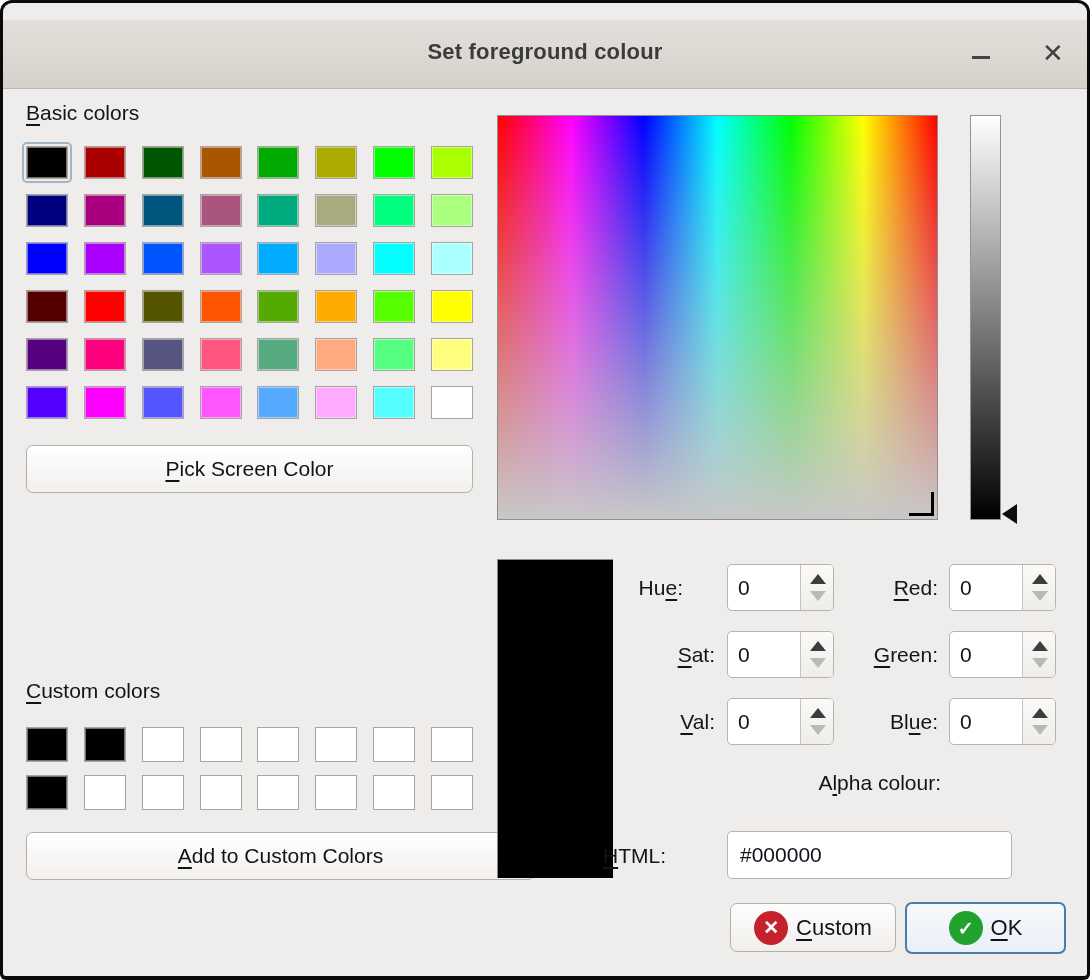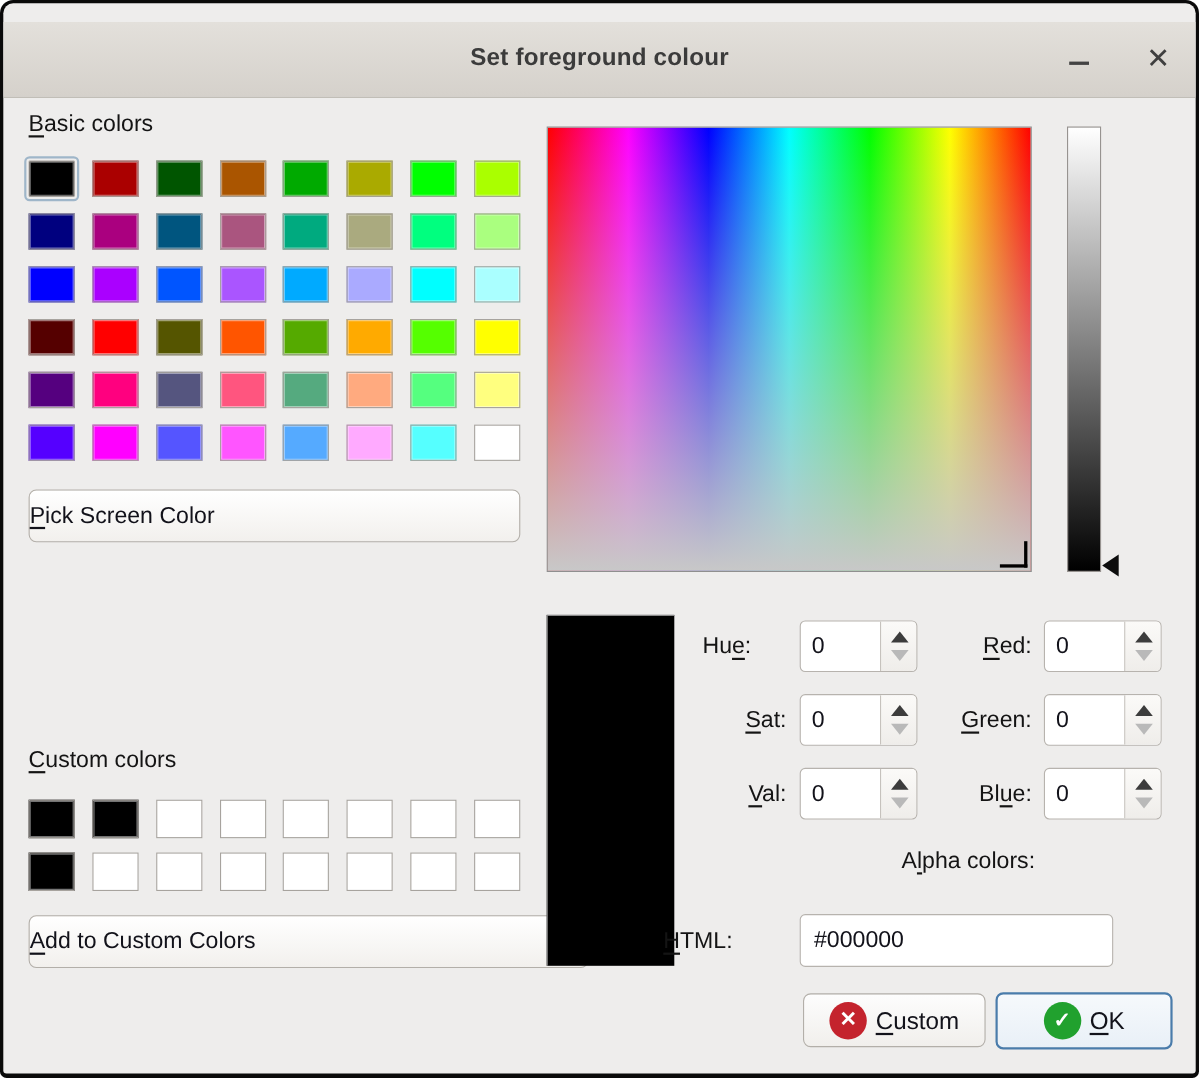--- a/index.html
+++ b/index.html
@@ -29,21 +29,21 @@
               grid-auto-rows:33px;row-gap:15px;}
   .custom-grid{left:23px;top:724px;width:447px;grid-template-columns:repeat(8,42px);
                grid-auto-rows:35px;row-gap:13px;}
   .swatch{width:42px;height:100%;border:1px solid #a7a39e;
           box-shadow:inset 0 0 0 1px rgba(255,255,255,.45);}
   .swatch.selected{outline:2px solid #9fb6c9;outline-offset:2px;border-radius:1px;}
 
   
   .pushbtn{position:absolute;background:linear-gradient(#ffffff,#f2f0ed);
            border:1px solid #b3afa9;border-radius:7px;font-size:21px;color:#12121a;
-           display:flex;align-items:center;justify-content:flex-start;cursor:default;}
+           display:flex;align-items:center;justify-content:center;cursor:default;}
 
   
   .hs-square{position:absolute;left:494px;top:112px;width:441px;height:405px;
              border:1px solid #8f8f8f;
              background:
                linear-gradient(to bottom, rgba(200,200,200,0), rgb(200,200,200)),
                linear-gradient(to right,#ff0000 0%,#ff00ff 16.7%,#0000ff 33.3%,
                                #00ffff 50%,#00ff00 66.7%,#ffff00 83.3%,#ff0000 100%);}
   .cross-v{position:absolute;left:433px;top:376px;width:3px;height:24px;background:#000;}
   .cross-h{position:absolute;left:411px;top:397px;width:25px;height:3px;background:#000;}
@@ -253,21 +253,21 @@
     </div>
     <div class="spin" style="left:946px;top:695px;">
       <input value="0" style="">
       <div class="btns">
           <div class="arr up"></div>
           <div class="arr down"></div>
         </div>
     </div>
 
     <div class="lbl" style="left:690px;top:768px;width:248px;text-align:right;">
-      <span>A</span><span class="mn">l</span><span>pha colors:</span>
+      <span>A</span><span class="mn">l</span><span>pha colour:</span>
     </div>
 
     <div class="lbl" style="left:600px;top:841px;width:110px;text-align:left;">
       <span></span><span class="mn">H</span><span>TML:</span>
     </div>
     <input class="textfield" style="left: 724px; top: 828px; width: 285px; height: 48px;" value="#000000">
 
     <div class="dlgbtn cancel-btn">
       <span class="circle-icon cancel-icon">✕</span>
       <span><span></span><span class="mn">C</span><span>ustom</span></span>

